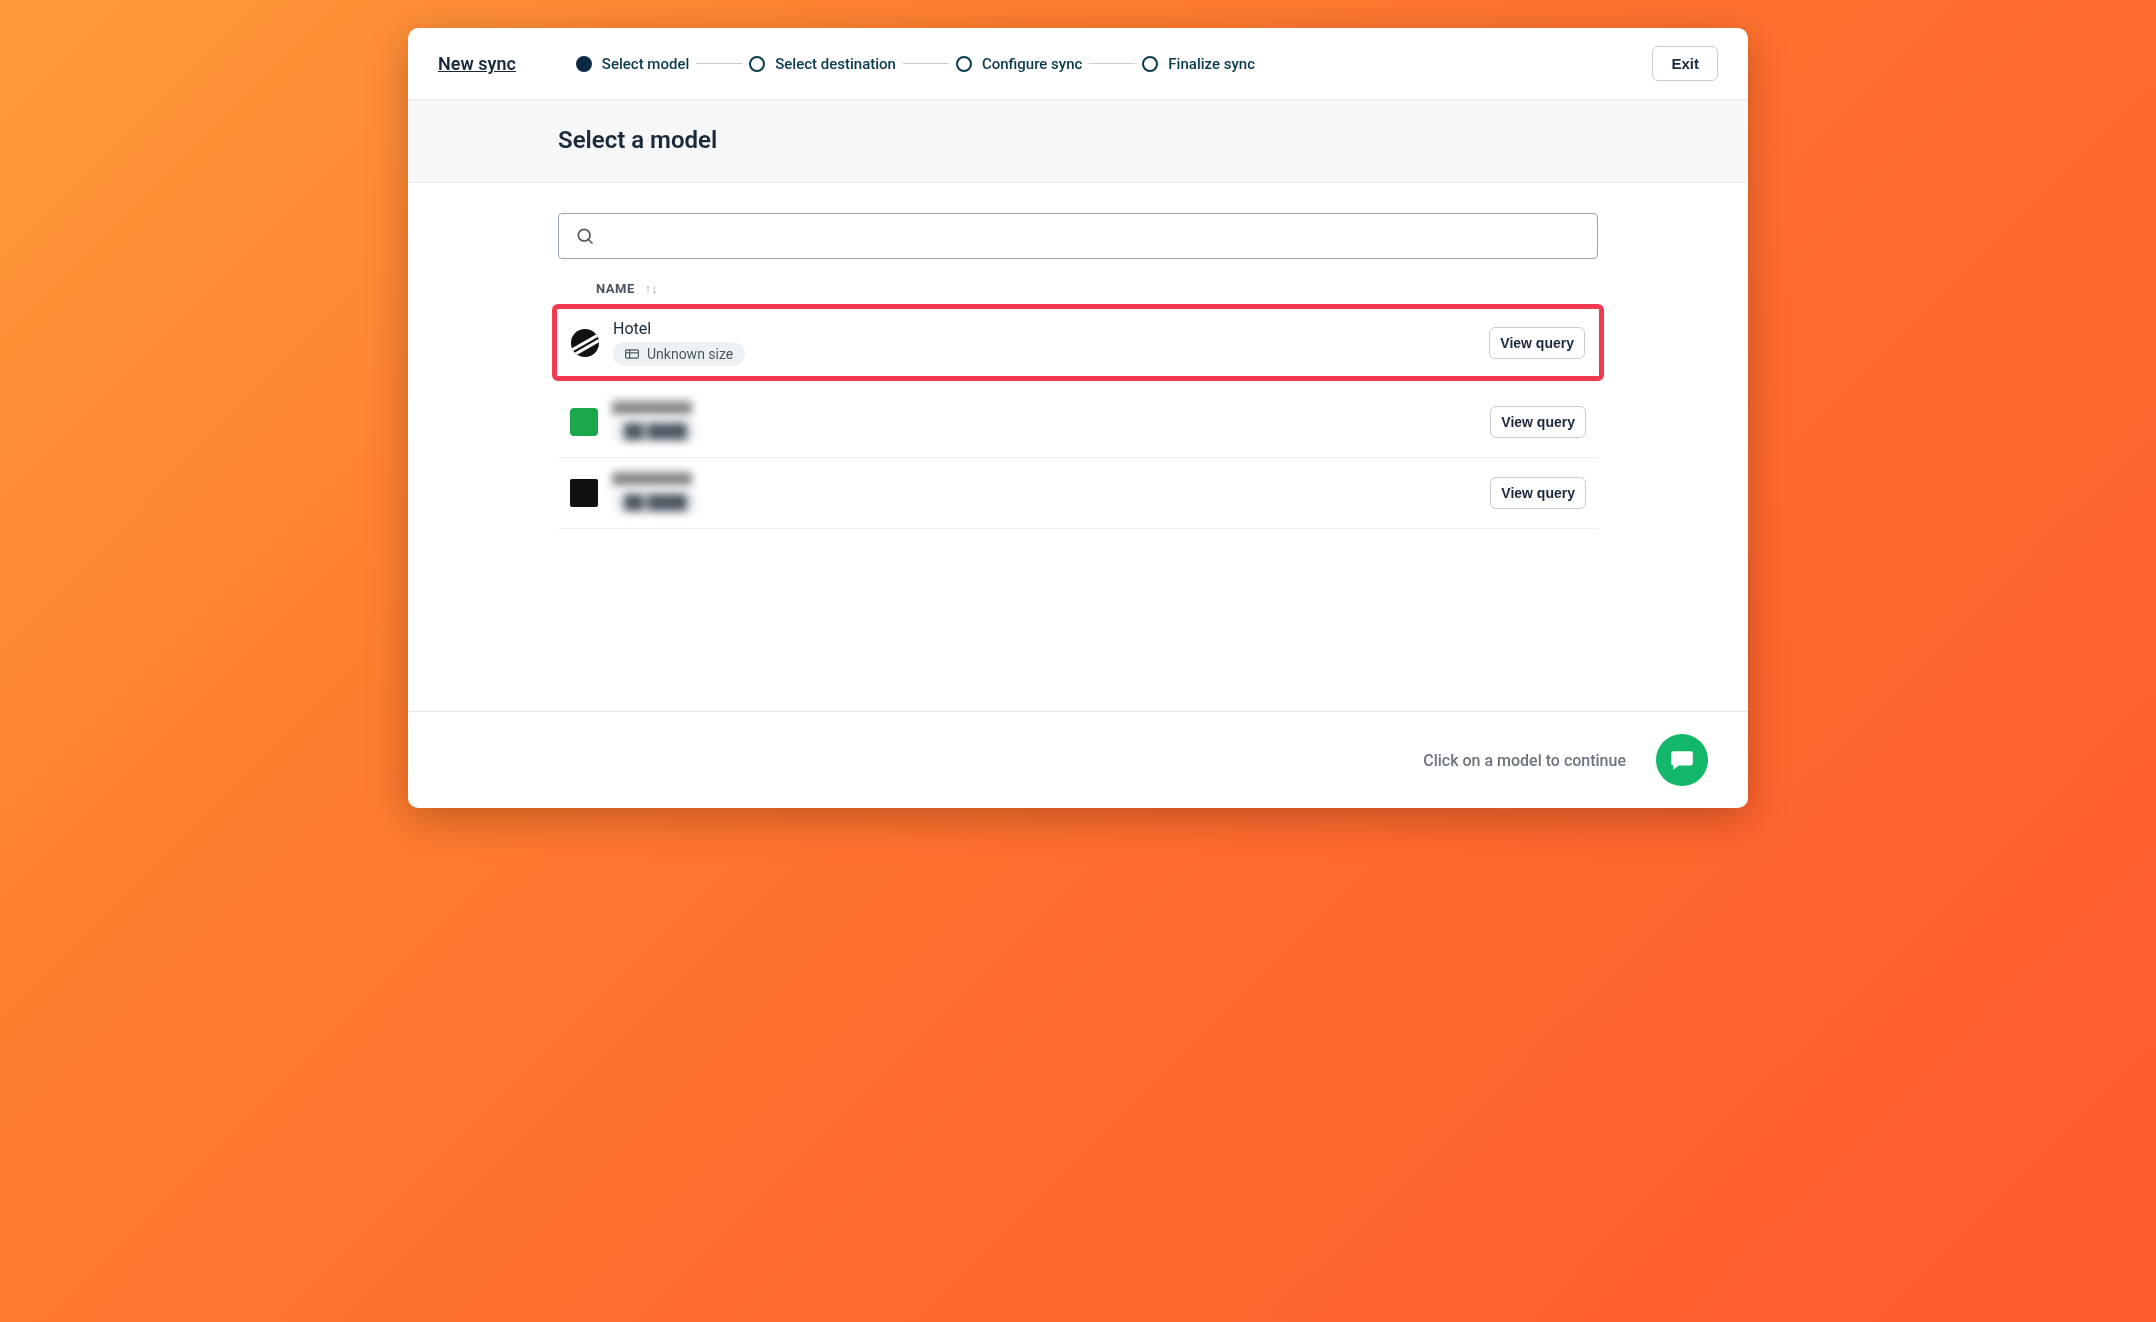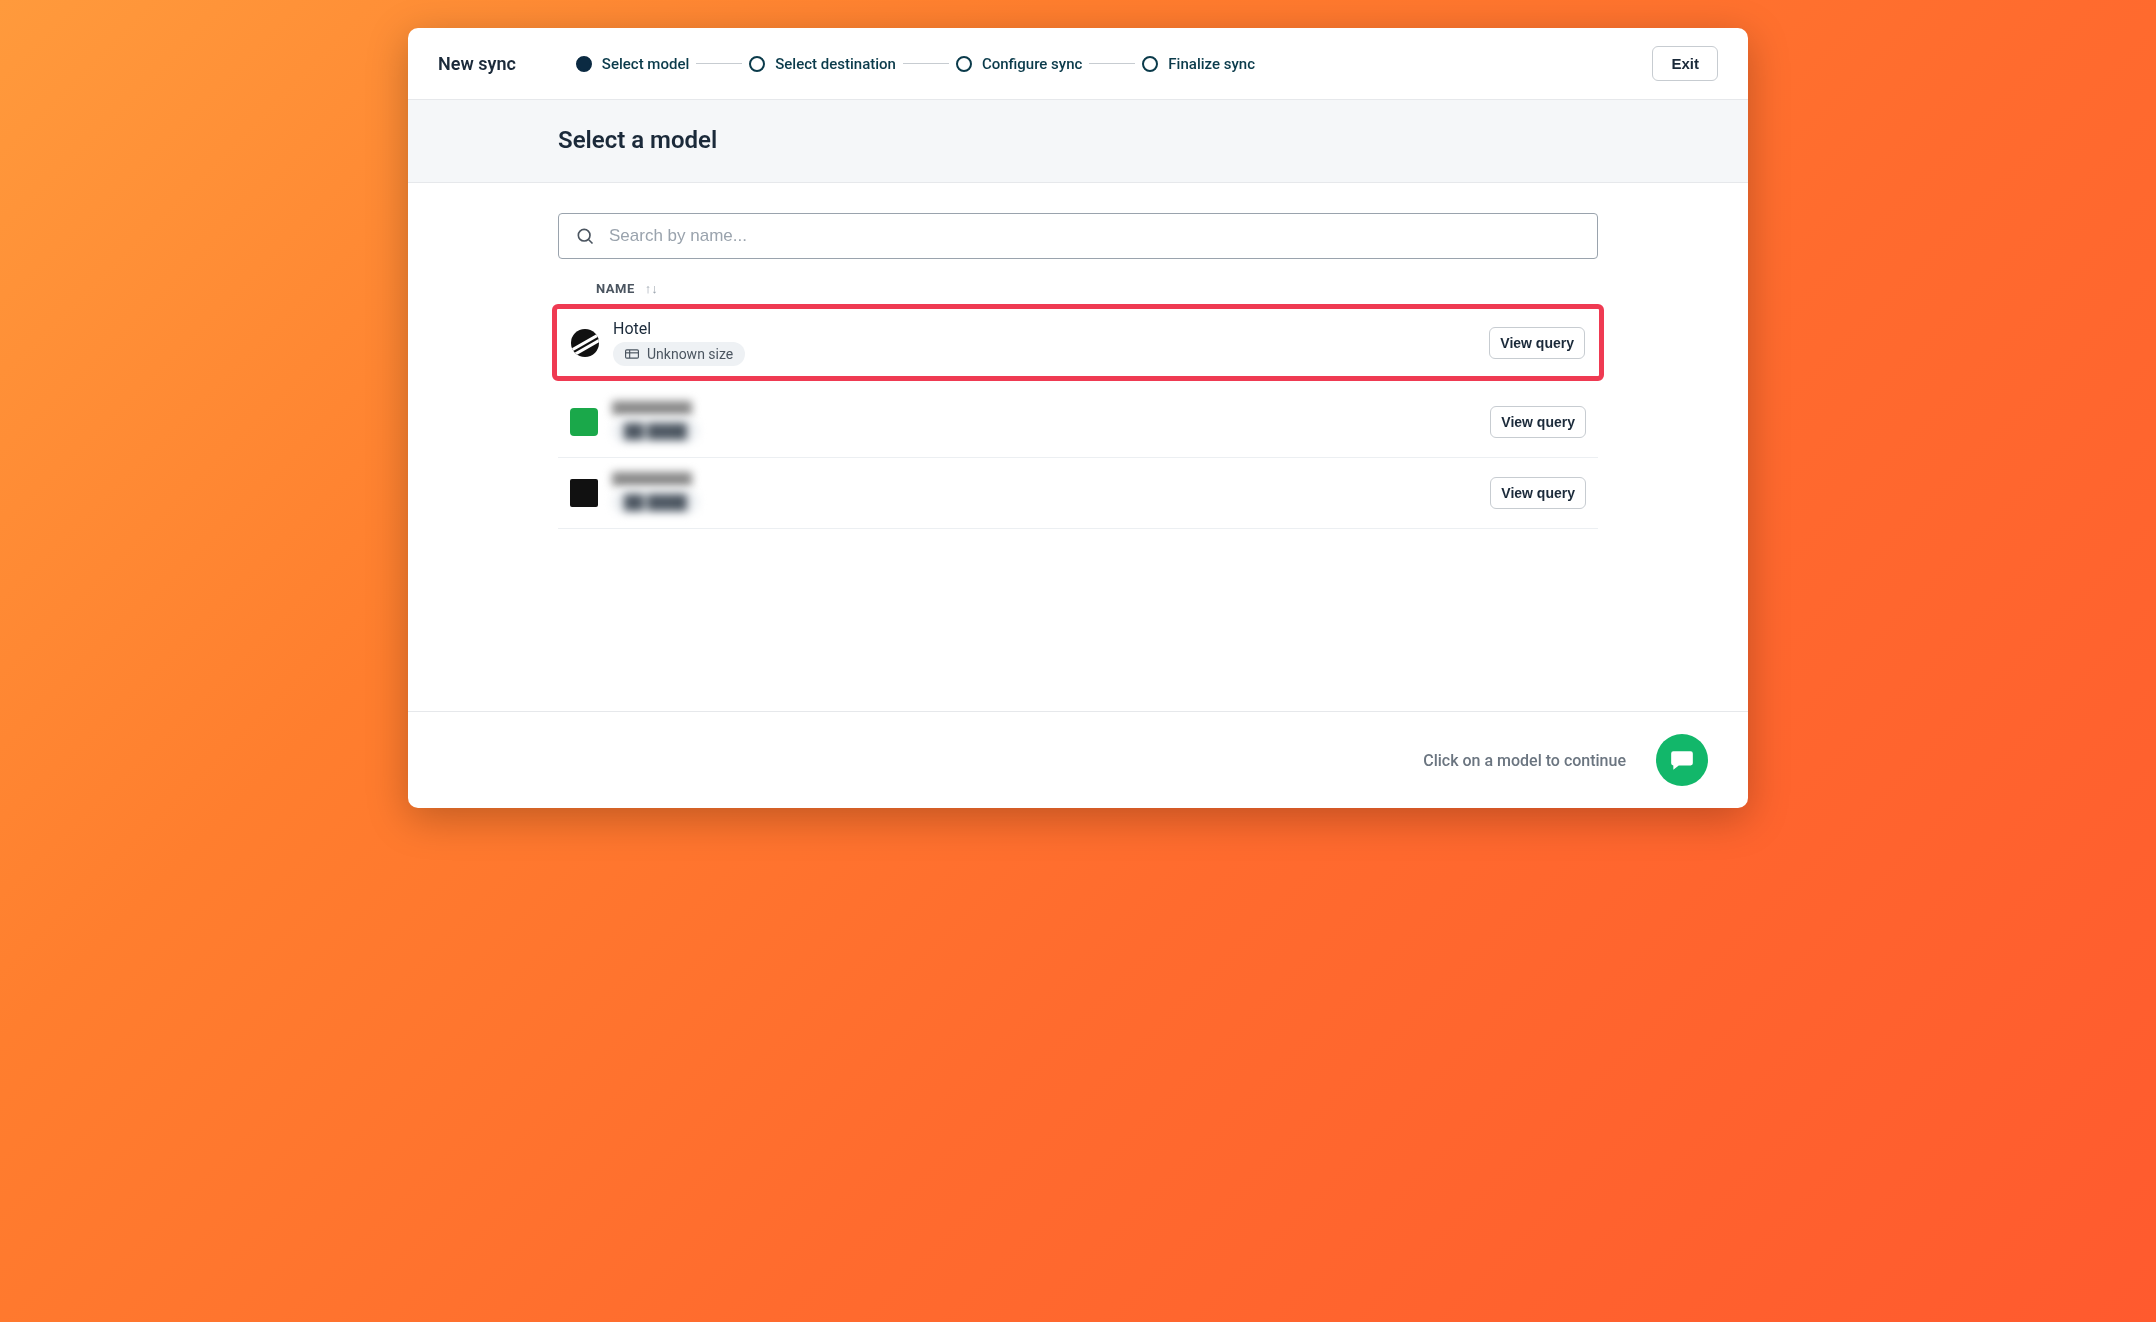--- a/index.html
+++ b/index.html
@@ -26,20 +26,21 @@
   display: flex;
   align-items: center;
   padding: 18px 30px;
   border-bottom: 1px solid #e6e8eb;
 }
 .topbar-title {
   font-size: 18px;
   font-weight: 600;
   color: #1b2a3a;
   margin-right: 60px;
+  text-decoration: underline;
 }
 .stepper {
   display: flex;
   align-items: center;
   gap: 7px;
   flex: 1;
 }
 .step {
   display: flex;
   align-items: center;
@@ -263,21 +264,20 @@
   </div>
 
   <div class="content">
     <div class="inner">
 
       <div class="search-wrap">
         <svg viewBox="0 0 24 24" fill="none" stroke="currentColor" stroke-width="2">
           <circle cx="11" cy="11" r="7"></circle>
           <line x1="21" y1="21" x2="16.5" y2="16.5"></line>
         </svg>
-        <input class="search-input" type="text" placeholder="Search by name..." style="">
       </div>
 
       <div class="table-head">
         <span class="col-name">NAME</span>
         <span class="sort-arrows">↑↓</span>
       </div>
 
       <div class="row row-highlight">
         <div class="row-icon planet"></div>
         <div class="row-body">

